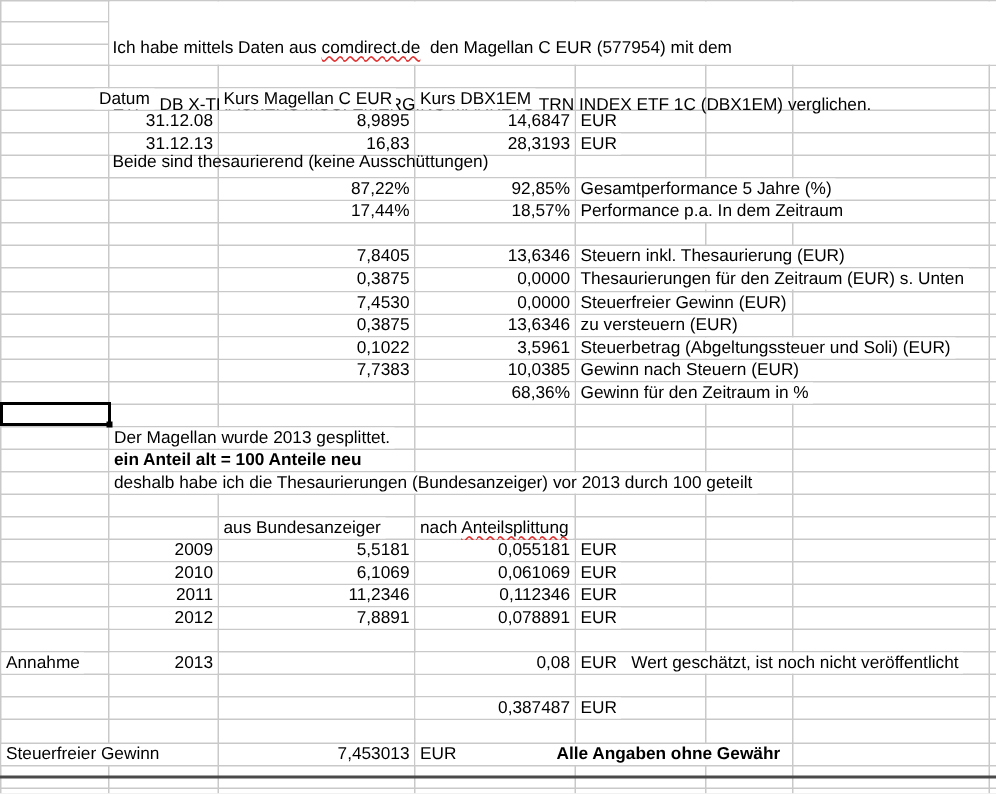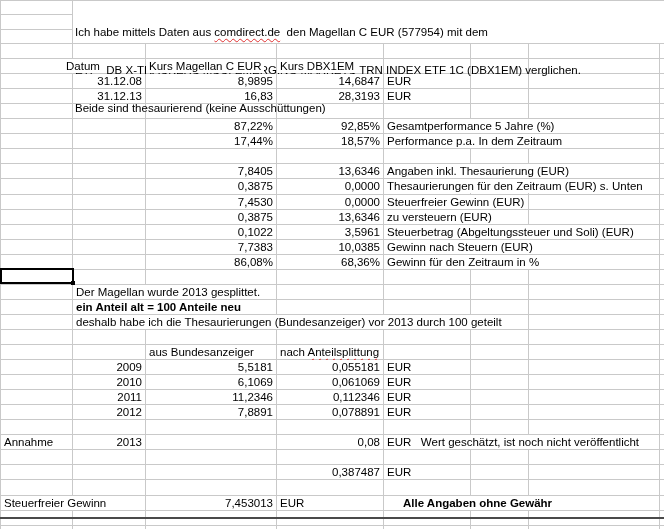--- a/index.html
+++ b/index.html
@@ -118,21 +118,21 @@
       <div class="cell left" style="left: 384px;">Gesamtperformance 5 Jahre (%)</div>
     </div>
     <div class="sheet-row" style="top: 134.3px;">
       <div class="cell right" style="left: 146px; width: 130px;">17,44%</div>
       <div class="cell right" style="left: 277px; width: 106px;">18,57%</div>
       <div class="cell left" style="left: 384px;">Performance p.a. In dem Zeitraum</div>
     </div>
     <div class="sheet-row" style="top: 164.4px;">
       <div class="cell right" style="left: 146px; width: 130px;">7,8405</div>
       <div class="cell right" style="left: 277px; width: 106px;">13,6346</div>
-      <div class="cell left" style="left: 384px;">Angaben inkl. Thesaurierung (EUR)</div>
+      <div class="cell left" style="left: 384px;">Steuern inkl. Thesaurierung (EUR)</div>
     </div>
     <div class="sheet-row" style="top: 179.45px;">
       <div class="cell right" style="left: 146px; width: 130px;">0,3875</div>
       <div class="cell right" style="left: 277px; width: 106px;">0,0000</div>
       <div class="cell left" style="left: 384px;">Thesaurierungen für den Zeitraum (EUR) s. Unten</div>
     </div>
     <div class="sheet-row" style="top: 194.5px; padding-left: 28px;">
       <div class="cell right" style="left: 146px; width: 130px;">7,4530</div>
       <div class="cell right" style="left: 277px; width: 106px;">0,0000</div>
       <div class="cell left" style="left: 384px;">Steuerfreier Gewinn (EUR)</div>
@@ -146,21 +146,20 @@
       <div class="cell right" style="left: 146px; width: 130px;">0,1022</div>
       <div class="cell right" style="left: 277px; width: 106px;">3,5961</div>
       <div class="cell left" style="left: 384px;">Steuerbetrag (Abgeltungssteuer und Soli) (EUR)</div>
     </div>
     <div class="sheet-row" style="top: 239.65px;">
       <div class="cell right" style="left: 146px; width: 130px;">7,7383</div>
       <div class="cell right" style="left: 277px; width: 106px;">10,0385</div>
       <div class="cell left" style="left: 384px;">Gewinn nach Steuern (EUR)</div>
     </div>
     <div class="sheet-row" style="top: 254.7px;">
-      <div class="cell right" style="left: 146px; width: 130px;">86,08%</div>
       <div class="cell right" style="left: 277px; width: 106px;">68,36%</div>
       <div class="cell left" style="left: 384px;">Gewinn für den Zeitraum in %</div>
     </div>
     <div class="sheet-row" style="top: 284.8px;">
       <div class="cell left" style="left: 73px;">Der Magellan wurde 2013 gesplittet.</div>
     </div>
     <div class="sheet-row" style="top: 299.85px;">
       <div class="cell left" style="left: 73px; font-weight: bold;">ein Anteil alt = 100 Anteile neu</div>
     </div>
     <div class="sheet-row" style="top: 314.9px;">
@@ -201,15 +200,15 @@
       <div class="cell left" style="left: 384px;">EUR   Wert geschätzt, ist noch nicht veröffentlicht</div>
     </div>
     <div class="sheet-row" style="top: 465.4px;">
       <div class="cell right" style="left: 277px; width: 106px;">0,387487</div>
       <div class="cell left" style="left: 384px;">EUR</div>
     </div>
     <div class="sheet-row" style="top: 495.5px;">
       <div class="cell left" style="left: 1px;">Steuerfreier Gewinn</div>
       <div class="cell right" style="left: 146px; width: 130px;">7,453013</div>
       <div class="cell left" style="left: 277px;">EUR</div>
-      <div class="cell left bold" style="left: 400px;">Alle Angaben ohne Gewähr</div>
+      <div class="cell left bold" style="left: 368px;">Alle Angaben ohne Gewähr</div>
     </div>
   </div>
 
 </body></html>

